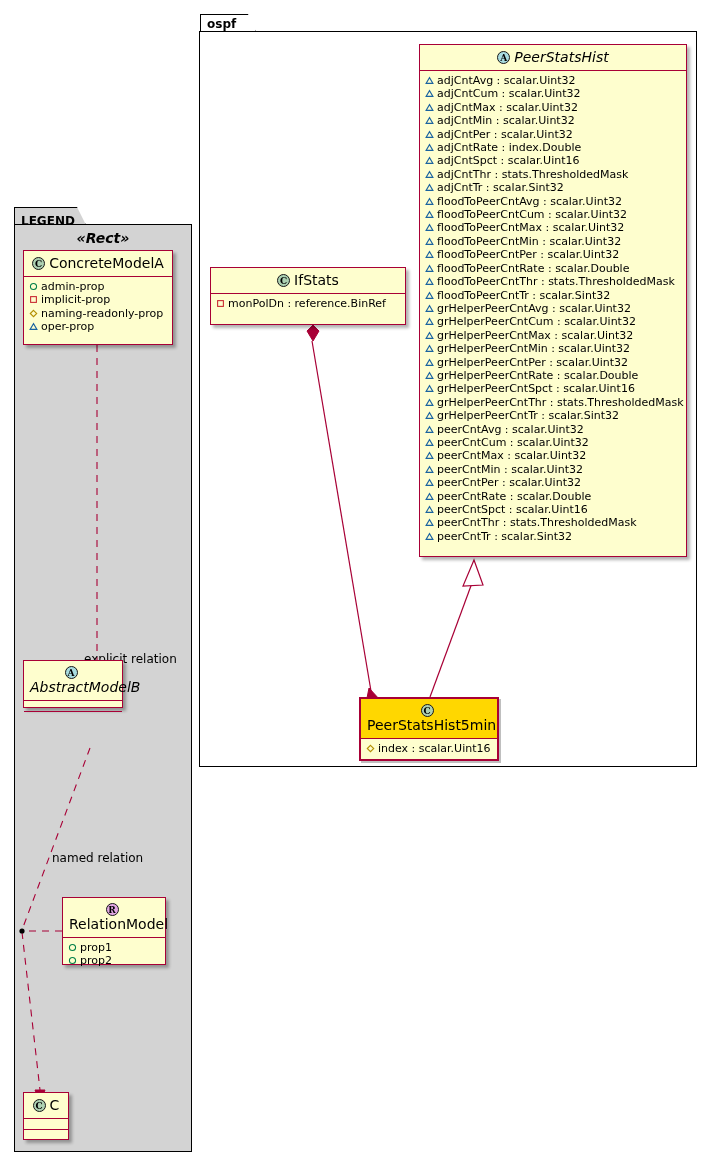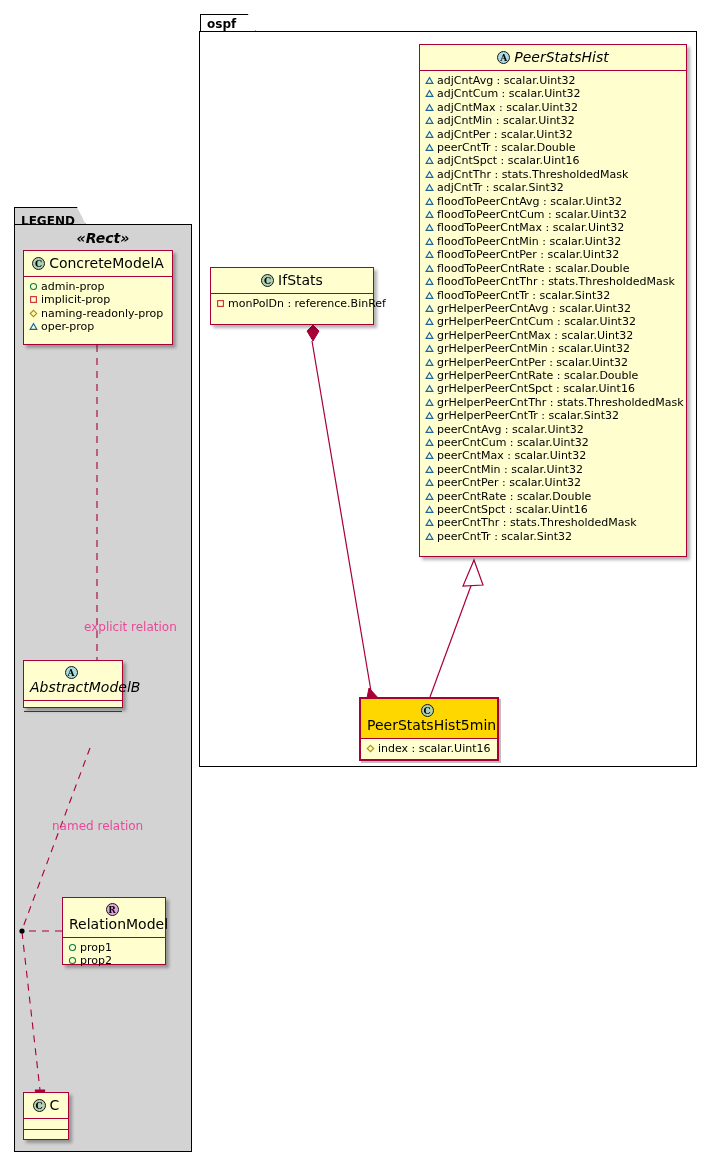--- a/index.html
+++ b/index.html
@@ -140,23 +140,24 @@
     background: #ffd700;
     border-bottom: 1px solid #a80036;
   }
   .cls.hl {
     box-shadow: 2px 2px 0 rgba(0,0,0,0.25);
   }
   .shadowed { box-shadow: 3px 3px 3px rgba(0,0,0,0.30); }
   .edge-label {
     position: absolute;
     font-size: 12px;
-    color: #ec4899;
+    color: #000000;
     white-space: nowrap;
     background: transparent;
+    margin-top: 32px;
   }
   .stereo {
     position: absolute;
     font-size: 14px;
     font-style: italic;
     font-weight: bold;
     text-align: center;
   }
 </style>
 </head>
@@ -219,21 +220,21 @@
             <path d="M5,1.8 L8.8,8.2 L1.2,8.2 Z" fill="none" stroke="#1963a0" stroke-width="1.2"></path>
           </svg><span>adjCntMax : scalar.Uint32</span></div>
         <div class="attr"><svg class="glyph" viewBox="0 0 10 10">
             <path d="M5,1.8 L8.8,8.2 L1.2,8.2 Z" fill="none" stroke="#1963a0" stroke-width="1.2"></path>
           </svg><span>adjCntMin : scalar.Uint32</span></div>
         <div class="attr"><svg class="glyph" viewBox="0 0 10 10">
             <path d="M5,1.8 L8.8,8.2 L1.2,8.2 Z" fill="none" stroke="#1963a0" stroke-width="1.2"></path>
           </svg><span>adjCntPer : scalar.Uint32</span></div>
         <div class="attr"><svg class="glyph" viewBox="0 0 10 10">
             <path d="M5,1.8 L8.8,8.2 L1.2,8.2 Z" fill="none" stroke="#1963a0" stroke-width="1.2"></path>
-          </svg><span>peerCntTr : scalar.Double</span></div>
+          </svg><span>adjCntRate : index.Double</span></div>
         <div class="attr"><svg class="glyph" viewBox="0 0 10 10">
             <path d="M5,1.8 L8.8,8.2 L1.2,8.2 Z" fill="none" stroke="#1963a0" stroke-width="1.2"></path>
           </svg><span>adjCntSpct : scalar.Uint16</span></div>
         <div class="attr"><svg class="glyph" viewBox="0 0 10 10">
             <path d="M5,1.8 L8.8,8.2 L1.2,8.2 Z" fill="none" stroke="#1963a0" stroke-width="1.2"></path>
           </svg><span>adjCntThr : stats.ThresholdedMask</span></div>
         <div class="attr"><svg class="glyph" viewBox="0 0 10 10">
             <path d="M5,1.8 L8.8,8.2 L1.2,8.2 Z" fill="none" stroke="#1963a0" stroke-width="1.2"></path>
           </svg><span>adjCntTr : scalar.Sint32</span></div>
         <div class="attr"><svg class="glyph" viewBox="0 0 10 10">
@@ -310,21 +311,21 @@
           </svg><span>peerCntSpct : scalar.Uint16</span></div>
         <div class="attr"><svg class="glyph" viewBox="0 0 10 10">
             <path d="M5,1.8 L8.8,8.2 L1.2,8.2 Z" fill="none" stroke="#1963a0" stroke-width="1.2"></path>
           </svg><span>peerCntThr : stats.ThresholdedMask</span></div>
         <div class="attr"><svg class="glyph" viewBox="0 0 10 10">
             <path d="M5,1.8 L8.8,8.2 L1.2,8.2 Z" fill="none" stroke="#1963a0" stroke-width="1.2"></path>
           </svg><span>peerCntTr : scalar.Sint32</span></div>
       </div>
   </div>
 
-  <div class="cls shadowed" style="left:210px; top:267px; width:164px; height:58px;">
+  <div class="cls shadowed" style="left:210px; top:267px; width:196px; height:58px;">
     <div class="cls-header">
       <span class="circ circ-c">C</span><span class="cls-title">IfStats</span>
     </div>
     <div class="cls-body" id="attrs-ifs">
         <div class="attr"><svg class="glyph" viewBox="0 0 10 10">
             <rect x="1.8" y="1.8" width="6.4" height="6.4" fill="none" stroke="#c82930" stroke-width="1.2"></rect>
           </svg><span>monPolDn : reference.BinRef</span></div>
       </div>
   </div>
 

